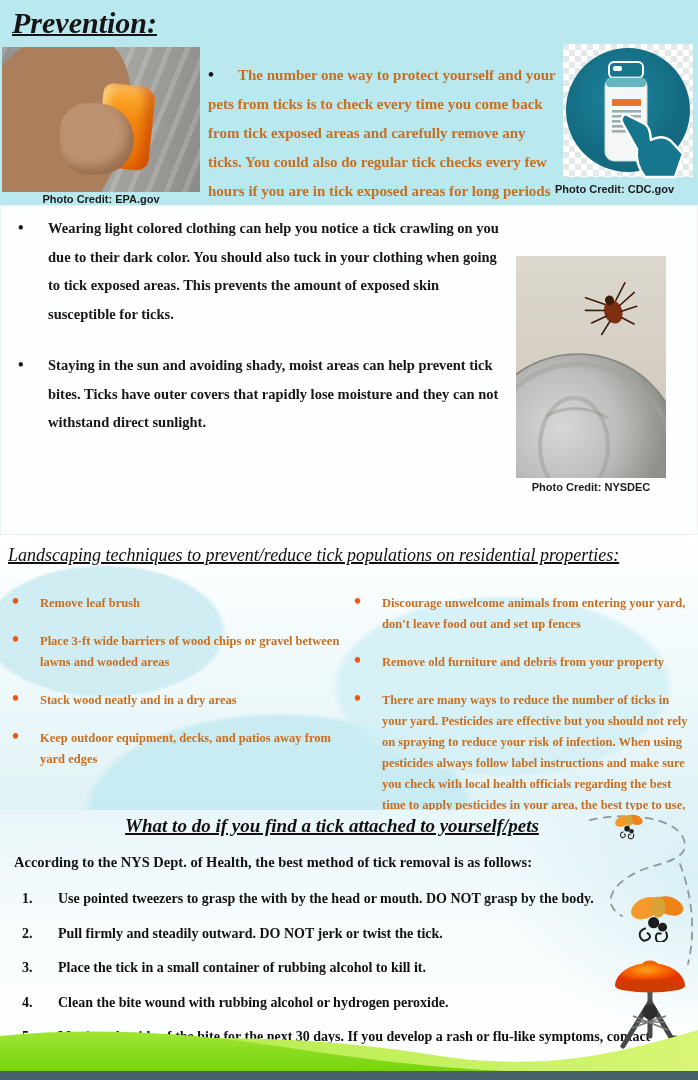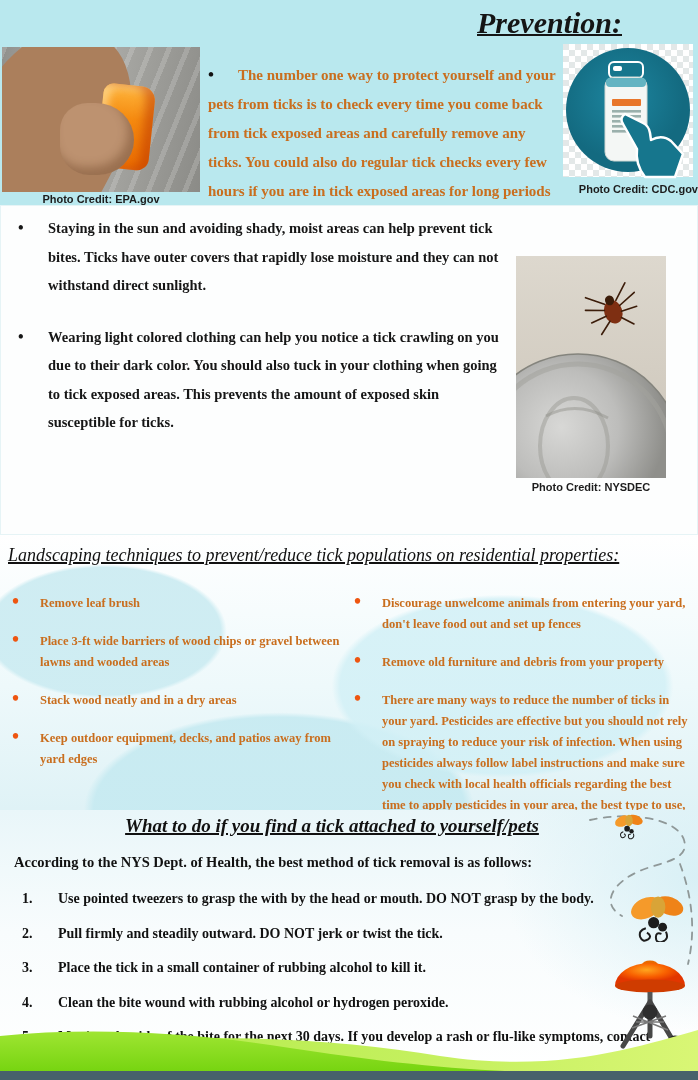--- a/index.html
+++ b/index.html
@@ -1,39 +1,39 @@
 <!DOCTYPE html>
 <html><head>
 <meta charset="utf-8">
 <style>
   html,body{margin:0;padding:0;background:#777;}
   .page{position:relative;width:698px;height:1080px;overflow:hidden;margin:0 auto;
         font-family:"Liberation Serif","DejaVu Serif",serif;background:#b9e8ee;}
 
   
   .top-section{position:absolute;left:0;top:0;width:698px;height:205px;background:#b9e8ee;}
-  .page-title{position:absolute;left:0;top:6px;width:622px;text-align:right;
+  .page-title{position:absolute;left:12px;top:6px;width:622px;text-align:left;
               font-size:30px;font-weight:bold;font-style:italic;color:#151515;
               text-decoration:underline;text-decoration-thickness:2px;}
   .epa-photo{position:absolute;left:2px;top:47px;width:198px;height:145px;overflow:hidden;
              background:linear-gradient(100deg,#90908c,#b3b3af 35%,#a3a39f 60%,#8b8b87);}
   .epa-photo::before{content:"";position:absolute;inset:0;
              background:repeating-linear-gradient(112deg,rgba(255,255,255,.30) 0 5px,rgba(255,255,255,0) 5px 17px);
              opacity:.55;}
   .arm{position:absolute;left:-34px;bottom:-70px;width:150px;height:240px;background:#ab7f5c;
        border-radius:48% 52% 40% 60%;transform:rotate(28deg);}
   .bottle{position:absolute;left:98px;top:38px;width:52px;height:84px;
           background:linear-gradient(180deg,#ffb63c,#f58a10 40%,#e96a00);
           border-radius:10px 14px 12px 12px;transform:rotate(6deg);
           box-shadow:inset -9px 0 10px rgba(190,55,0,.55),inset 6px 4px 8px rgba(255,240,190,.55);}
   .fingers{position:absolute;left:58px;top:56px;width:74px;height:72px;background:#bd9270;
            border-radius:42% 58% 55% 45%;box-shadow:inset -6px -8px 10px rgba(90,50,20,.35);}
   .photo-credit{font-family:"Liberation Sans",sans-serif;font-size:11px;font-weight:bold;color:#1c1c1c;}
   .epa-credit{position:absolute;left:2px;top:193px;width:198px;text-align:center;}
-  .cdc-credit{position:absolute;left:555px;top:183px;width:143px;text-align:right;}
+  .cdc-credit{position:absolute;left:555px;top:183px;width:143px;text-align:left;}
   .main-bullet{position:absolute;left:208px;top:60px;width:352px;font-size:15px;font-weight:bold;
                color:#c96e1e;line-height:29px;}
   .main-bullet::before{content:"\2022";color:#111;margin-right:24px;font-size:17px;}
   .cdc-illustration{position:absolute;left:563px;top:44px;width:130px;height:138px;}
 
   
   .white-box{position:absolute;left:0;top:205px;width:698px;height:330px;background:#fdfefe;
              padding-top:9px;box-sizing:border-box;box-shadow:0 0 0 1px #e6f4f6 inset;}
   .nysdec-wrap{float:right;width:150px;margin:42px 32px 0 14px;}
   .nysdec-photo{width:150px;height:222px;display:block;}
@@ -147,22 +147,22 @@
         <ellipse cx="58" cy="190" rx="34" ry="48" fill="none" stroke="#9b9b95" stroke-width="4" opacity="0.5"></ellipse>
         <path d="M30 160 q30 -16 62 2" fill="none" stroke="#8e8e88" stroke-width="3" opacity="0.45"></path>
         <g transform="translate(96,52) rotate(-18)">
           <ellipse cx="0" cy="4" rx="9" ry="12" fill="#7e2f12"></ellipse>
           <ellipse cx="0" cy="-8" rx="4.5" ry="5" fill="#3c1d0a"></ellipse>
           <path d="M-6 -6 L-22 -18 M-8 0 L-26 -6 M-8 6 L-24 8 M-6 12 L-18 22 M6 -6 L20 -20 M8 0 L26 -8 M8 6 L24 6 M6 12 L16 22" stroke="#3c1d0a" stroke-width="1.6" fill="none" stroke-linecap="round"></path>
         </g>
       </svg>
       <div class="photo-credit nysdec-credit">Photo Credit: NYSDEC</div>
     </div>
+    <div class="black-bullet">Wearing light colored clothing can help you notice a tick crawling on you due to their dark color. You should also tuck in your clothing when going to tick exposed areas. This prevents the amount of exposed skin susceptible for ticks.</div>
     <div class="black-bullet">Staying in the sun and avoiding shady, moist areas can help prevent tick bites. Ticks have outer covers that rapidly lose moisture and they can not withstand direct sunlight.</div>
-    <div class="black-bullet">Wearing light colored clothing can help you notice a tick crawling on you due to their dark color. You should also tuck in your clothing when going to tick exposed areas. This prevents the amount of exposed skin susceptible for ticks.</div>
   </div>
 
   <div class="land-section">
     <div class="land-heading">Landscaping techniques to prevent/reduce tick populations on residential properties:</div>
     <div class="land-col left">
       <div class="land-item">Remove leaf brush</div>
       <div class="land-item">Place 3-ft wide barriers of wood chips or gravel between lawns and wooded areas</div>
       <div class="land-item">Stack wood neatly and in a dry areas</div>
       <div class="land-item">Keep outdoor equipment, decks, and patios away from yard edges</div>
     </div>

